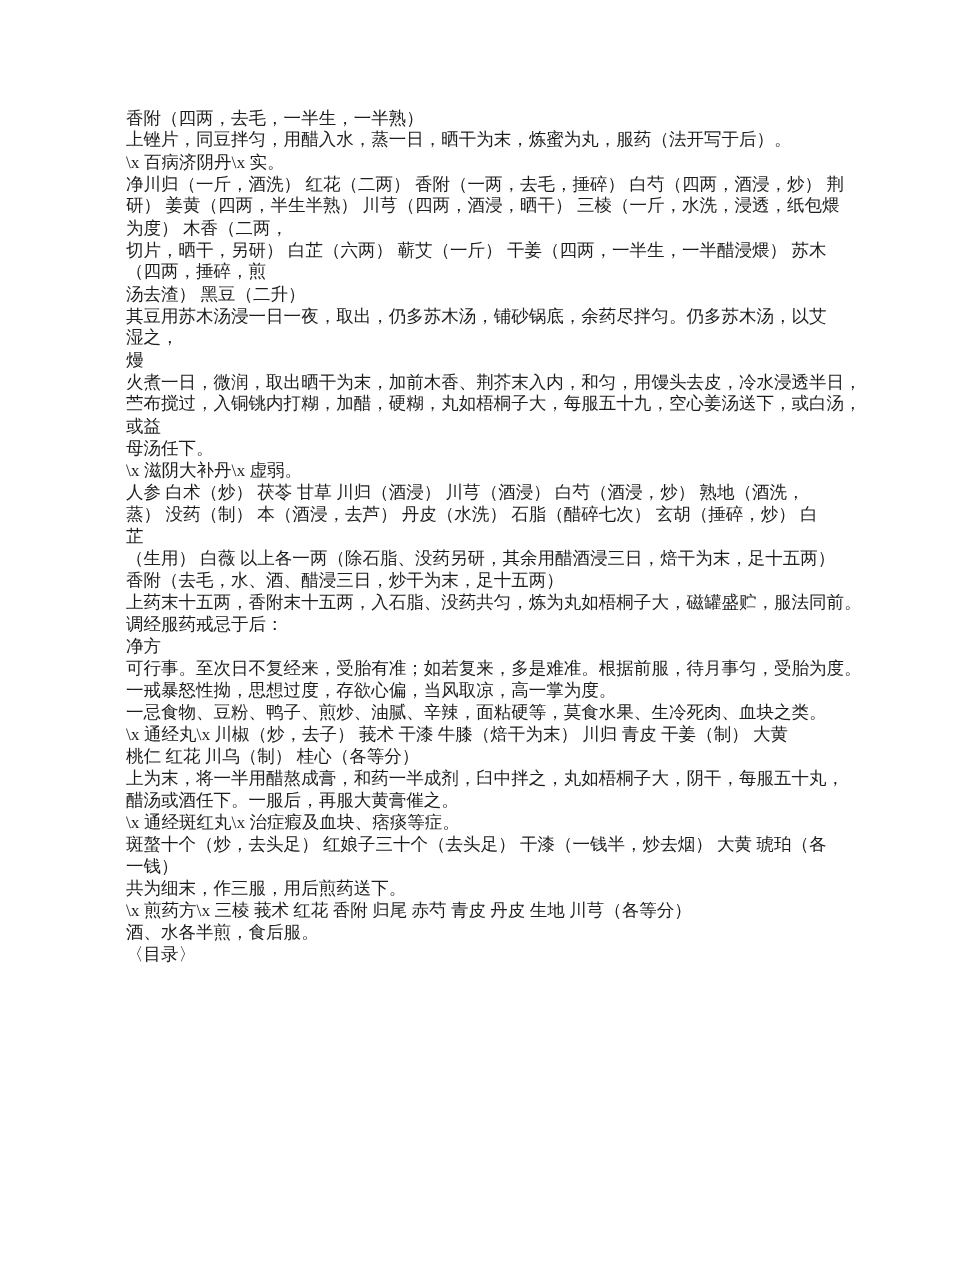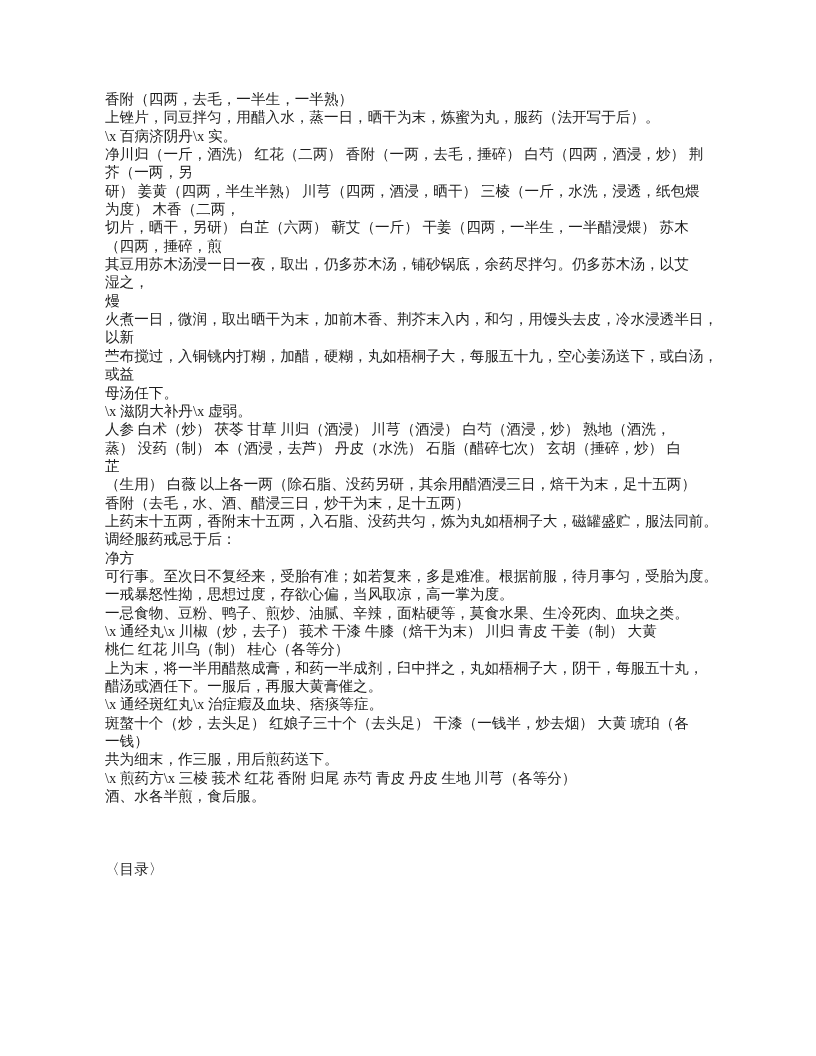--- a/index.html
+++ b/index.html
@@ -22,43 +22,41 @@
     font-family: "Liberation Serif", "DejaVu Serif", serif;
     font-size: 14.6px;
     line-height: 18.35px;
   }
   .line {
     white-space: pre;
     height: 18.35px;
     overflow: visible;
   }
   .footer-line {
-    margin-top: 55px;
     white-space: pre;
   }
 </style>
 </head>
 <body>
 
 <div class="page">
   <div id="text-block">
       <div class="line">香附（四两，去毛，一半生，一半熟）</div>
       <div class="line">上锉片，同豆拌匀，用醋入水，蒸一日，晒干为末，炼蜜为丸，服药（法开写于后）。</div>
       <div class="line">\x 百病济阴丹\x 实。</div>
       <div class="line">净川归（一斤，酒洗） 红花（二两） 香附（一两，去毛，捶碎） 白芍（四两，酒浸，炒） 荆</div>
-      <div class="line">芥（一两，另</div>
       <div class="line">研） 姜黄（四两，半生半熟） 川芎（四两，酒浸，晒干） 三棱（一斤，水洗，浸透，纸包煨</div>
       <div class="line">为度） 木香（二两，</div>
       <div class="line">切片，晒干，另研） 白芷（六两） 蕲艾（一斤） 干姜（四两，一半生，一半醋浸煨） 苏木</div>
       <div class="line">（四两，捶碎，煎</div>
+      <div class="line">汤去渣） 黑豆（二升）</div>
       <div class="line">其豆用苏木汤浸一日一夜，取出，仍多苏木汤，铺砂锅底，余药尽拌匀。仍多苏木汤，以艾</div>
       <div class="line">湿之，</div>
       <div class="line">熳</div>
       <div class="line">火煮一日，微润，取出晒干为末，加前木香、荆芥末入内，和匀，用馒头去皮，冷水浸透半日，</div>
-      <div class="line">以新</div>
       <div class="line">苎布搅过，入铜铫内打糊，加醋，硬糊，丸如梧桐子大，每服五十九，空心姜汤送下，或白汤，</div>
       <div class="line">或益</div>
       <div class="line">母汤任下。</div>
       <div class="line">\x 滋阴大补丹\x 虚弱。</div>
       <div class="line">人参 白术（炒） 茯苓 甘草 川归（酒浸） 川芎（酒浸） 白芍（酒浸，炒） 熟地（酒洗，</div>
       <div class="line">蒸） 没药（制） 本（酒浸，去芦） 丹皮（水洗） 石脂（醋碎七次） 玄胡（捶碎，炒） 白</div>
       <div class="line">芷</div>
       <div class="line">（生用） 白薇 以上各一两（除石脂、没药另研，其余用醋酒浸三日，焙干为末，足十五两）</div>
       <div class="line">香附（去毛，水、酒、醋浸三日，炒干为末，足十五两）</div>
       <div class="line">上药末十五两，香附末十五两，入石脂、没药共匀，炼为丸如梧桐子大，磁罐盛贮，服法同前。</div>

